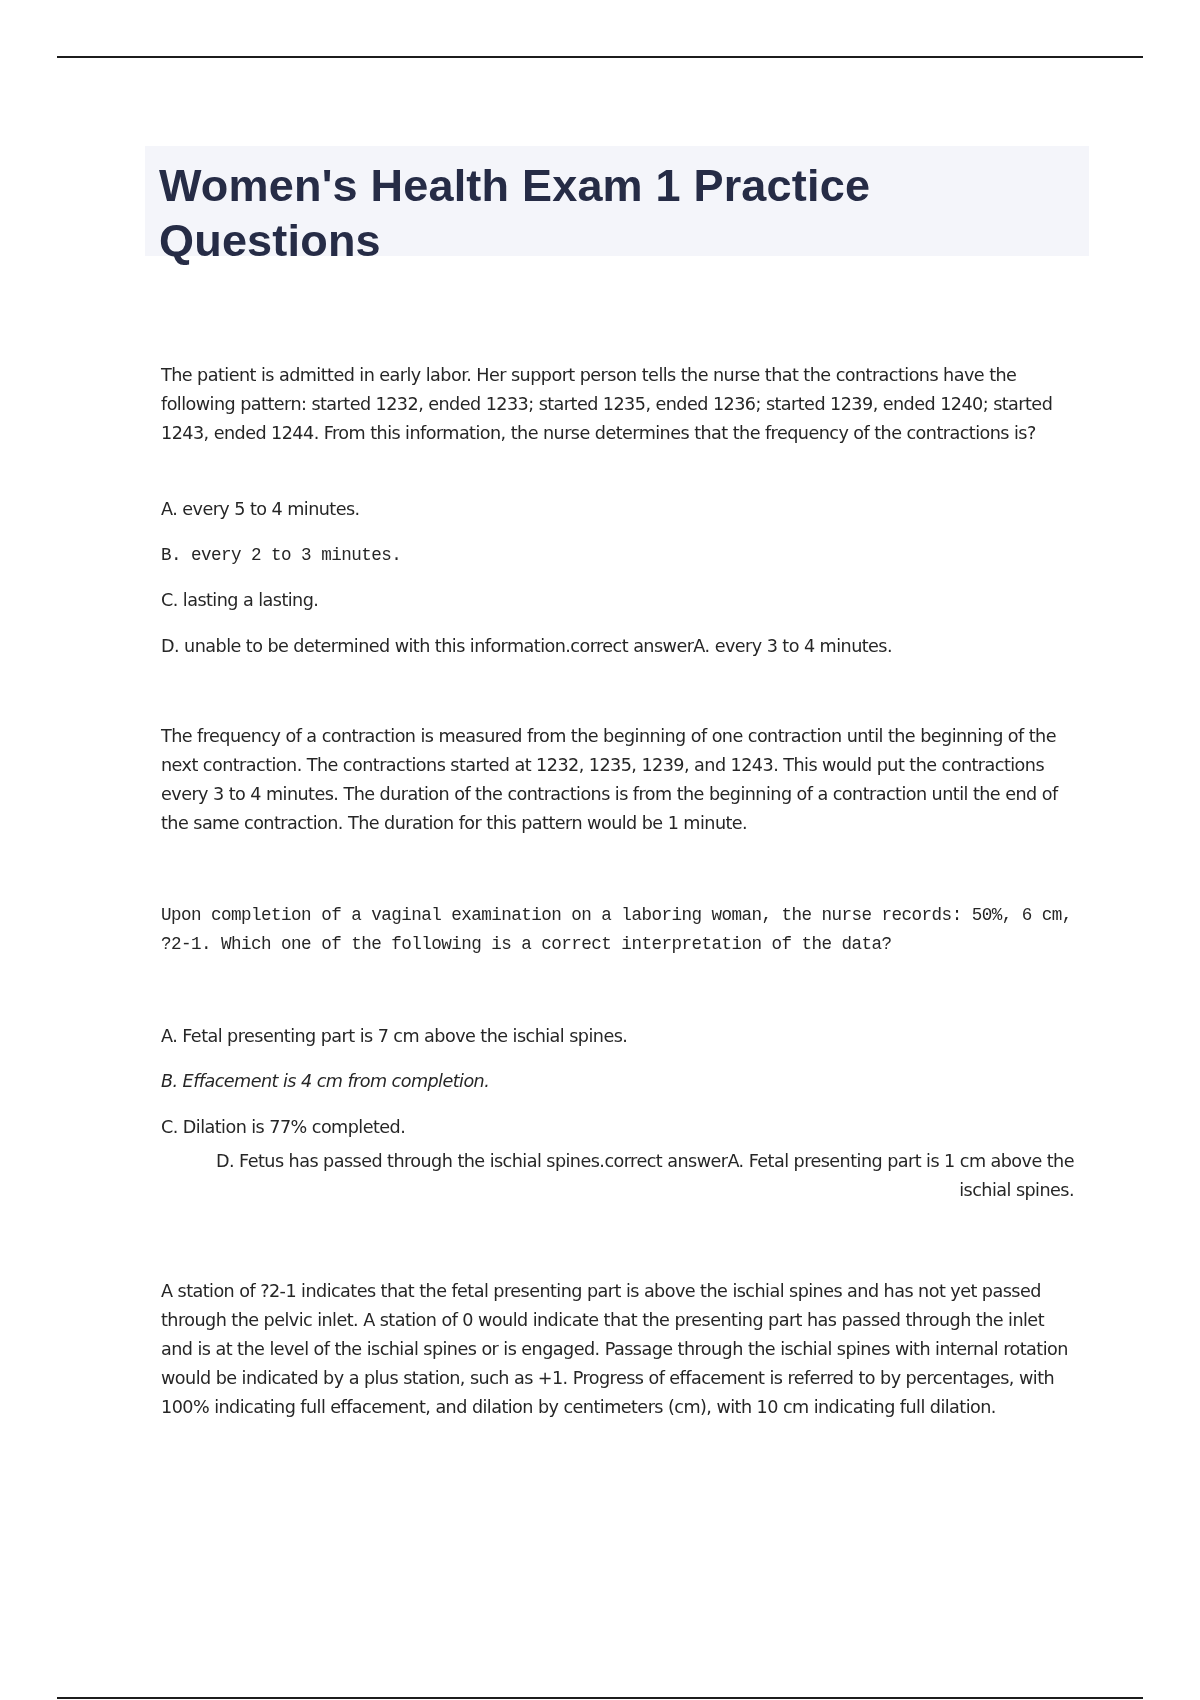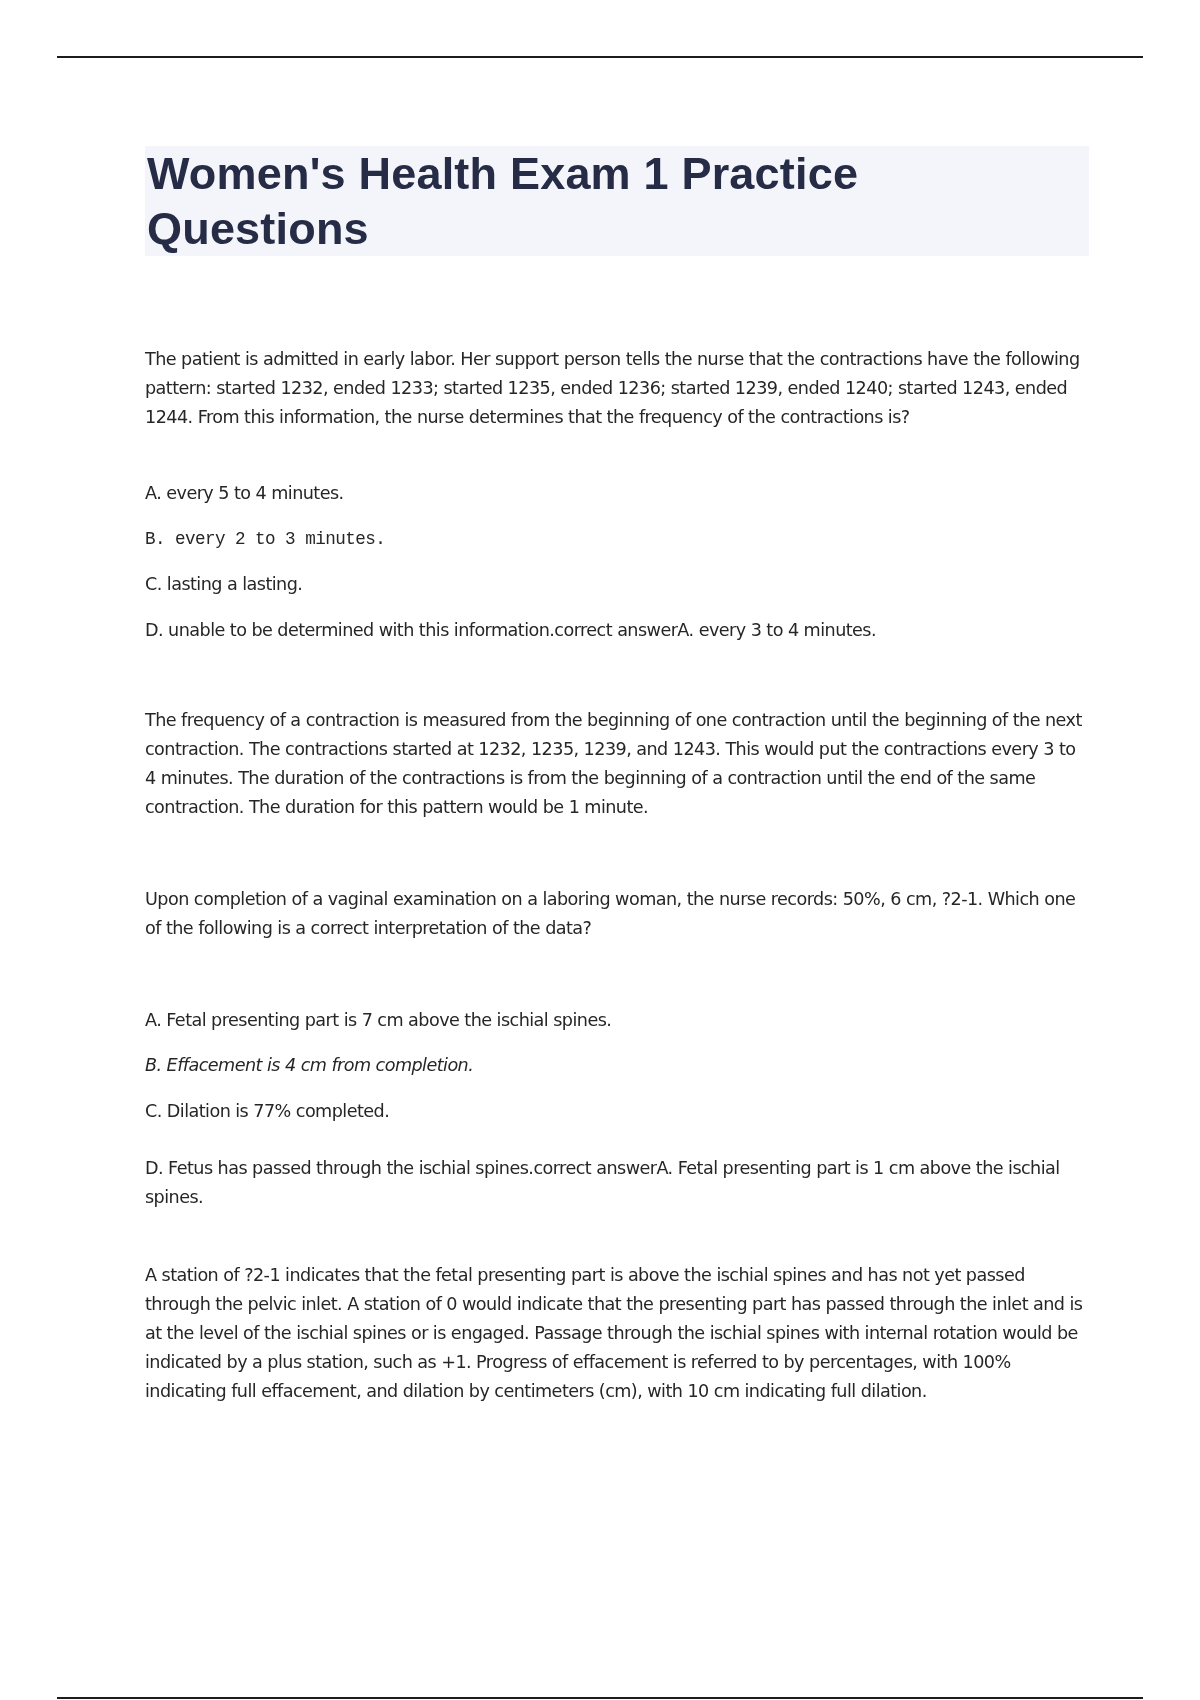--- a/index.html
+++ b/index.html
@@ -1,22 +1,22 @@
 <!DOCTYPE html>
 <html><head>
 <meta charset="utf-8">
 <style>
   html, body { margin: 0; padding: 0; background: #ffffff; }
   body { width: 1200px; height: 1700px; position: relative; overflow: hidden; font-family: "Liberation Sans", sans-serif; }
   .rule-top { position: absolute; left: 57px; top: 56px; width: 1086px; height: 2px; background: #1c1c1c; }
   .rule-bottom { position: absolute; left: 57px; top: 1697px; width: 1086px; height: 2px; background: #1c1c1c; }
   .title-box { position: absolute; left: 145px; top: 146px; width: 944px; height: 110px; background: #f4f5fa; }
-  .title { margin: 0; padding: 0 0 0 2px; font-family: "Liberation Sans", sans-serif; font-weight: bold; font-size: 45px; line-height: 55px; color: #262c46; letter-spacing: 0.2px; }
+  .title { margin: 12px; padding: 0 0 0 2px; font-family: "Liberation Sans", sans-serif; font-weight: bold; font-size: 45px; line-height: 55px; color: #262c46; letter-spacing: 0.2px; }
   .content { position: absolute; left: 145px; top: 345px; width: 945px; font-family: "DejaVu Sans", sans-serif; font-size: 17.6px; color: #262626; letter-spacing: -0.55px; }
-  .content p { margin: 0; line-height: 29px; }
+  .content p { margin: 16px; line-height: 29px; }
   .q1-stem { position: absolute; top: 0; }
   .opt { position: absolute; }
   .para { position: absolute; }
 </style>
 </head>
 <body>
 
 <div class="rule-top"></div>
 
 <div class="title-box">
@@ -24,21 +24,21 @@
 </div>
 
 <div class="content">
   <p class="q1-stem" style="top:0;">The patient is admitted in early labor. Her support person tells the nurse that the contractions have the following pattern: started 1232, ended 1233; started 1235, ended 1236; started 1239, ended 1240; started 1243, ended 1244. From this information, the nurse determines that the frequency of the contractions is?</p>
   <p class="opt" style="top:134px;">A. every 5 to 4 minutes.</p>
   <p class="opt" style="top:180px;font-family:Liberation Mono, monospace;">B. every 2 to 3 minutes.</p>
   <p class="opt" style="top:225px;">C. lasting a lasting.</p>
   <p class="opt" style="top:271px;">D. unable to be determined with this information.correct answerA. every 3 to 4 minutes.</p>
   <p class="para" style="top:361px;">The frequency of a contraction is measured from the beginning of one contraction until the beginning of the next contraction. The contractions started at 1232, 1235, 1239, and 1243. This would put the contractions every 3 to 4 minutes. The duration of the contractions is from the beginning of a contraction until the end of the same contraction. The duration for this pattern would be 1 minute.</p>
 
-  <p class="para" style="top:540px;">Upon completion of a vaginal examination on a laboring woman, the nurse records: 50%, 6 cm, ?2-1. Which one of the following is a correct interpretation of the data?</p>
+  <p class="para" style="top:540px;font-family:Liberation Mono, monospace;">Upon completion of a vaginal examination on a laboring woman, the nurse records: 50%, 6 cm, ?2-1. Which one of the following is a correct interpretation of the data?</p>
   <p class="opt" style="top:661px;">A. Fetal presenting part is 7 cm above the ischial spines.</p>
   <p class="opt" style="top:706px;font-style:italic;">B. Effacement is 4 cm from completion.</p>
   <p class="opt" style="top:752px;">C. Dilation is 77% completed.</p>
-  <p class="opt" style="top:809px;">D. Fetus has passed through the ischial spines.correct answerA. Fetal presenting part is 1 cm above the ischial spines.</p>
+  <p class="opt" style="top:786px;text-align:right;">D. Fetus has passed through the ischial spines.correct answerA. Fetal presenting part is 1 cm above the ischial spines.</p>
   <p class="para" style="top:916px;">A station of ?2-1 indicates that the fetal presenting part is above the ischial spines and has not yet passed through the pelvic inlet. A station of 0 would indicate that the presenting part has passed through the inlet and is at the level of the ischial spines or is engaged. Passage through the ischial spines with internal rotation would be indicated by a plus station, such as +1. Progress of effacement is referred to by percentages, with 100% indicating full effacement, and dilation by centimeters (cm), with 10 cm indicating full dilation.</p>
 </div>
 
 <div class="rule-bottom"></div>
 
 </body></html>

